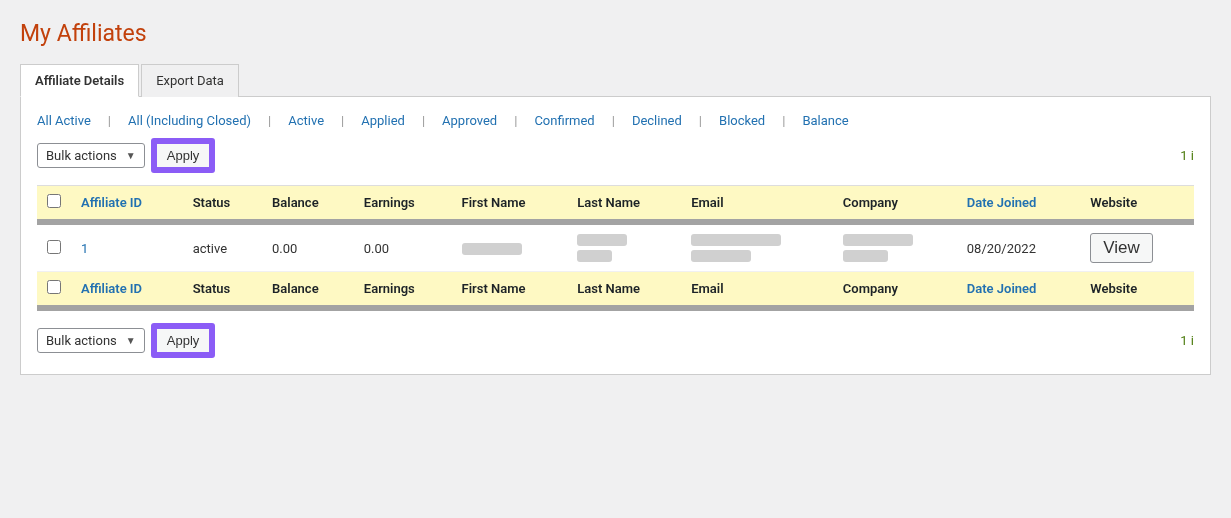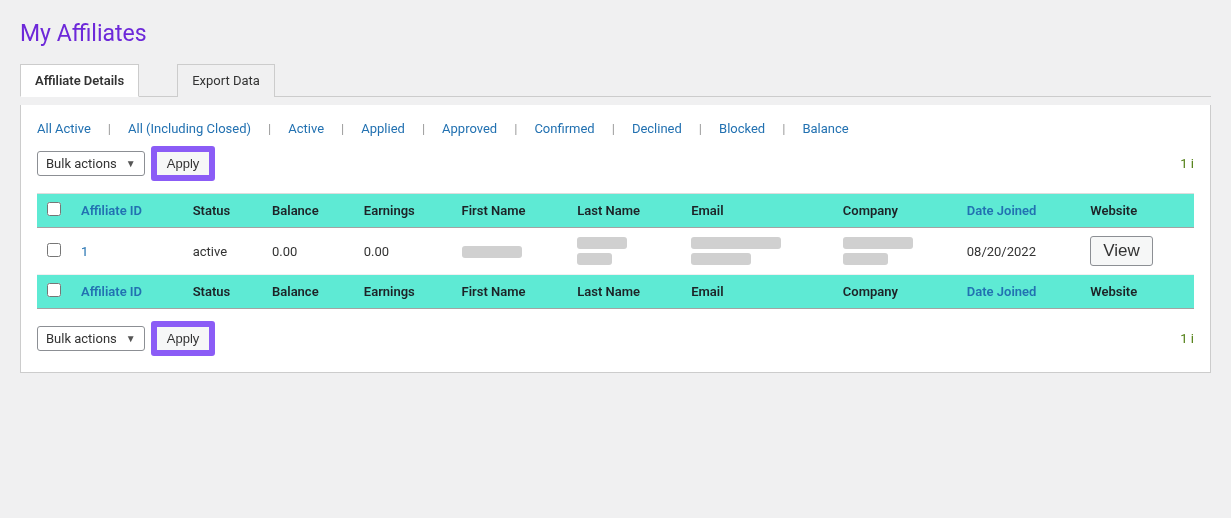--- a/index.html
+++ b/index.html
@@ -6,28 +6,27 @@
     body {
       font-family: -apple-system, BlinkMacSystemFont, "Segoe UI", Roboto, sans-serif;
       font-size: 13px;
       background: #f0f0f1;
       color: #333;
       padding: 20px;
     }
     .page-title {
       font-size: 23px;
       font-weight: 400;
-      color: #6d28d9;
+      color: #c2410c;
       margin-bottom: 16px;
     }
     .tabs {
       display: flex;
       border-bottom: 1px solid #ccc;
-      margin-bottom: 8px;
-      gap: 36px;
+      margin-bottom: 0;
     }
     .tab {
       padding: 8px 14px;
       cursor: pointer;
       font-size: 13px;
       border: 1px solid #ccc;
       border-bottom: none;
       background: #fff;
       margin-right: 2px;
       position: relative;
@@ -107,24 +106,24 @@
     }
     table {
       width: 100%;
       border-collapse: collapse;
       font-size: 13px;
     }
     th {
       text-align: left;
       padding: 8px 10px;
       border-top: 1px solid #ddd;
-      border-bottom: 1px solid #a3a3a3;
+      border-bottom: 6px solid #a3a3a3;
       font-weight: 600;
       color: #1d2327;
-      background: #5eead4;
+      background: #fef9c3;
     }
     th.sortable {
       color: #2271b1;
       cursor: pointer;
       text-decoration: none;
     }
     td {
       padding: 8px 10px;
       border-bottom: 1px solid #f0f0f1;
       vertical-align: middle;

